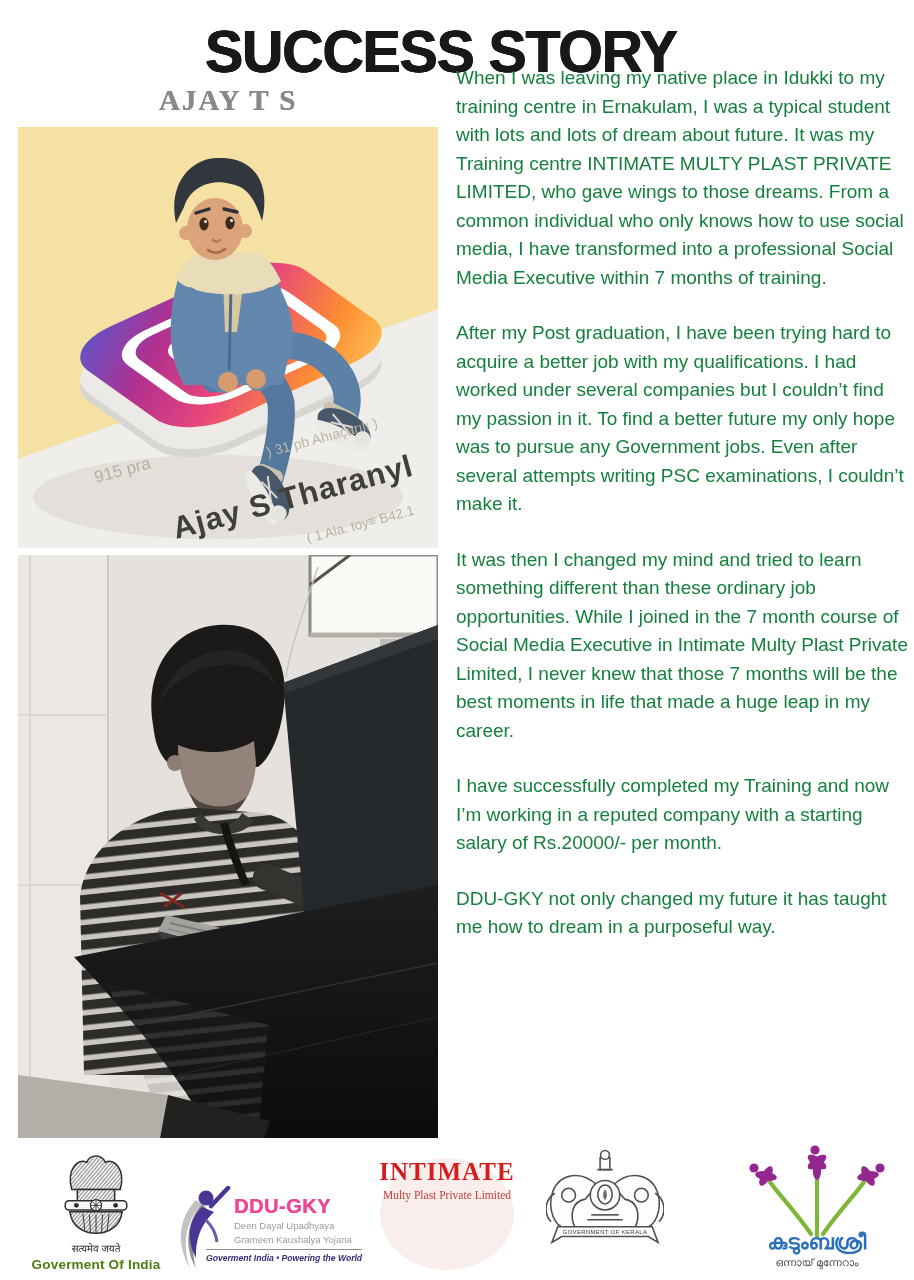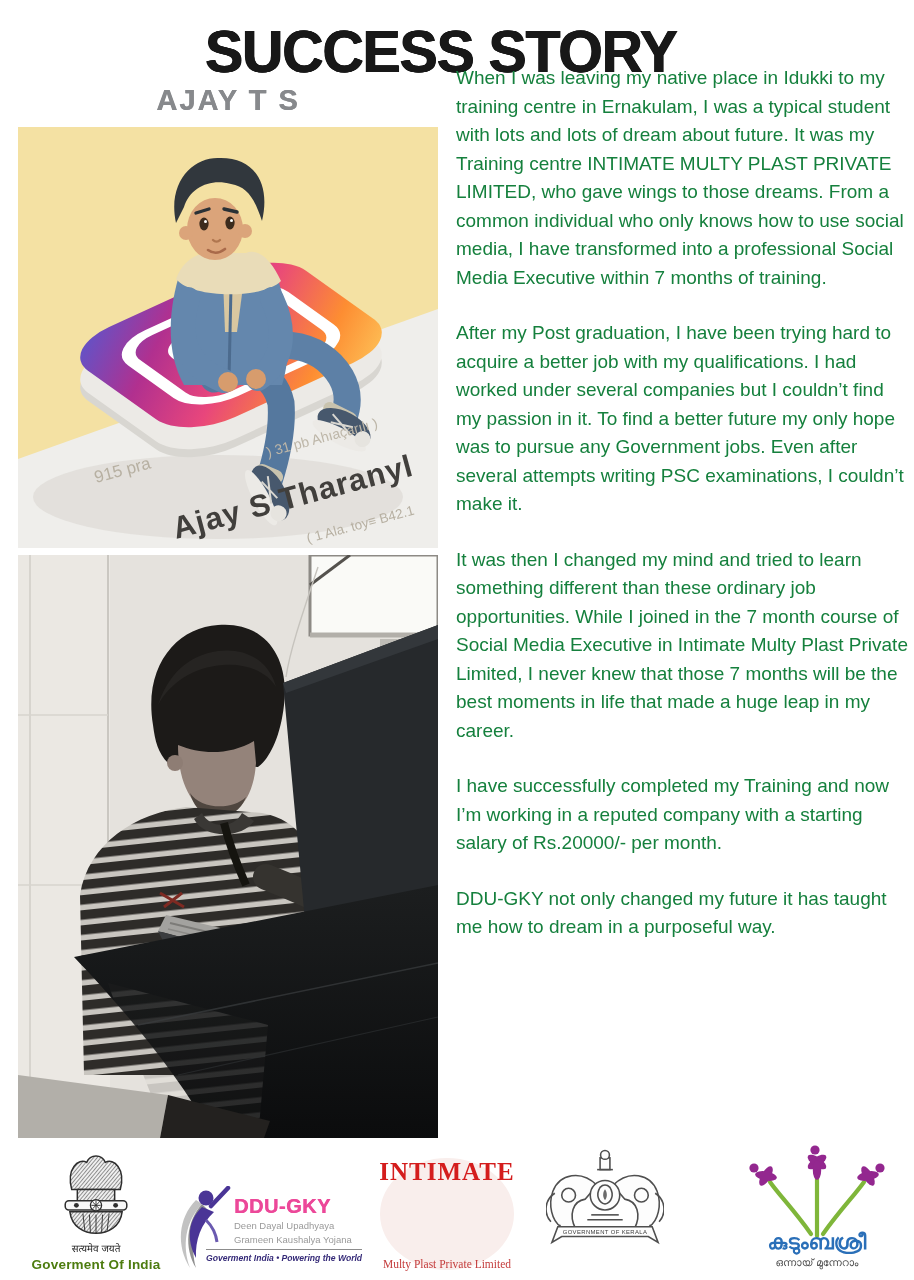--- a/index.html
+++ b/index.html
@@ -6,21 +6,21 @@
   .page{position:relative;width:914px;height:1280px;background:#fff;overflow:hidden;
         font-family:"Liberation Sans",sans-serif;padding-left:28px;}
 
   .main-title{position:absolute;top:16px;left:0;width:882px;text-align:center;
     font-size:57px;font-weight:bold;letter-spacing:-1px;color:#181818;
     transform:scaleY(1.05);transform-origin:top center;
     text-shadow:.6px 0 currentColor,-.6px 0 currentColor,0 .4px currentColor;}
 
   .person-name{position:absolute;left:18px;top:84px;width:420px;text-align:center;
     font-size:29px;font-weight:bold;letter-spacing:2px;color:#87898c;
-    text-shadow:.4px 0 currentColor;}
+    text-shadow:.4px 0 currentColor;font-family:Liberation Serif, serif;}
 
   .photo{position:absolute;left:18px;overflow:hidden;}
   .photo1{top:127px;width:420px;height:421px;}
   .photo2{top:555px;width:420px;height:583px;}
   .photo svg{display:block;}
 
   .story{position:absolute;left:456px;top:64px;width:453px;
     font-size:19px;line-height:28.5px;color:#15803d;}
   .story p{margin:0 0 27px 0;}
 
@@ -32,21 +32,21 @@
 
   .logo-ddugky{left:176px;top:1186px;width:196px;display:flex;align-items:flex-start;}
   .ddugky-text{margin-left:2px;padding-top:8px;}
   .ddugky-title{font-size:20px;font-weight:bold;color:#ec4899;letter-spacing:.5px;line-height:24px;
      text-shadow:.4px 0 currentColor;}
   .ddugky-sub{font-size:9.5px;color:#9a9a9a;line-height:11.5px;margin-top:2px;}
   .ddugky-tagline{font-size:8.6px;font-weight:bold;font-style:italic;color:#352a78;
      border-top:1.4px solid #8c8c8c;margin-top:4px;padding-top:3px;white-space:nowrap;margin-left:-28px;}
 
   .logo-intimate{left:380px;top:1158px;width:134px;height:112px;border-radius:50%;
-     background:#f9eeec;display:flex;flex-direction:column;align-items:center;justify-content:space-between;}
+     background:#f9eeec;display:flex;flex-direction:column;align-items:center;justify-content:flex-start;}
   .intimate-title{font-family:"Liberation Serif",serif;font-size:25px;font-weight:bold;
      color:#d41d1d;letter-spacing:1px;}
   .intimate-sub{font-family:"Liberation Serif",serif;font-size:11.5px;color:#c43c3c;margin-top:3px;white-space:nowrap;}
 
   .logo-kerala{left:546px;top:1148px;width:118px;height:118px;}
   .logo-kdb{left:728px;top:1144px;width:178px;height:130px;}
 </style>
 </head>
 <body>
 

